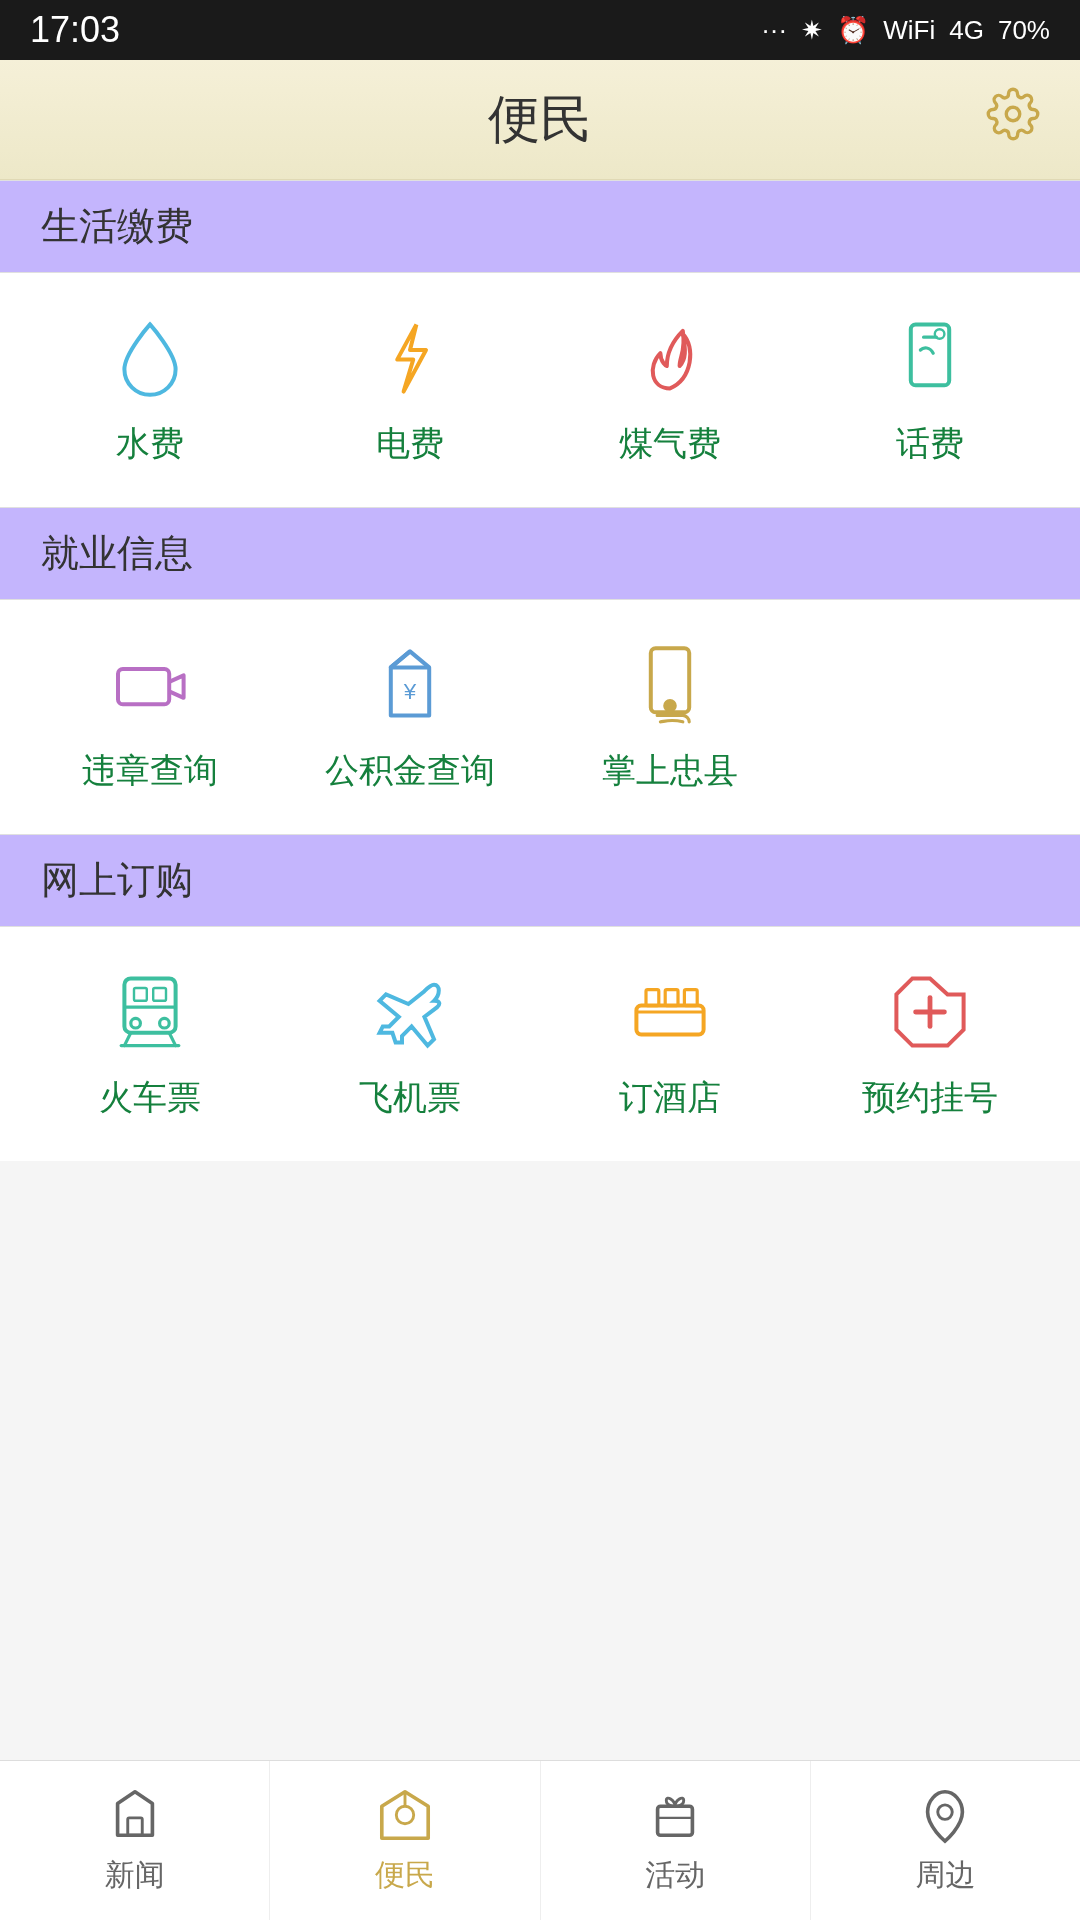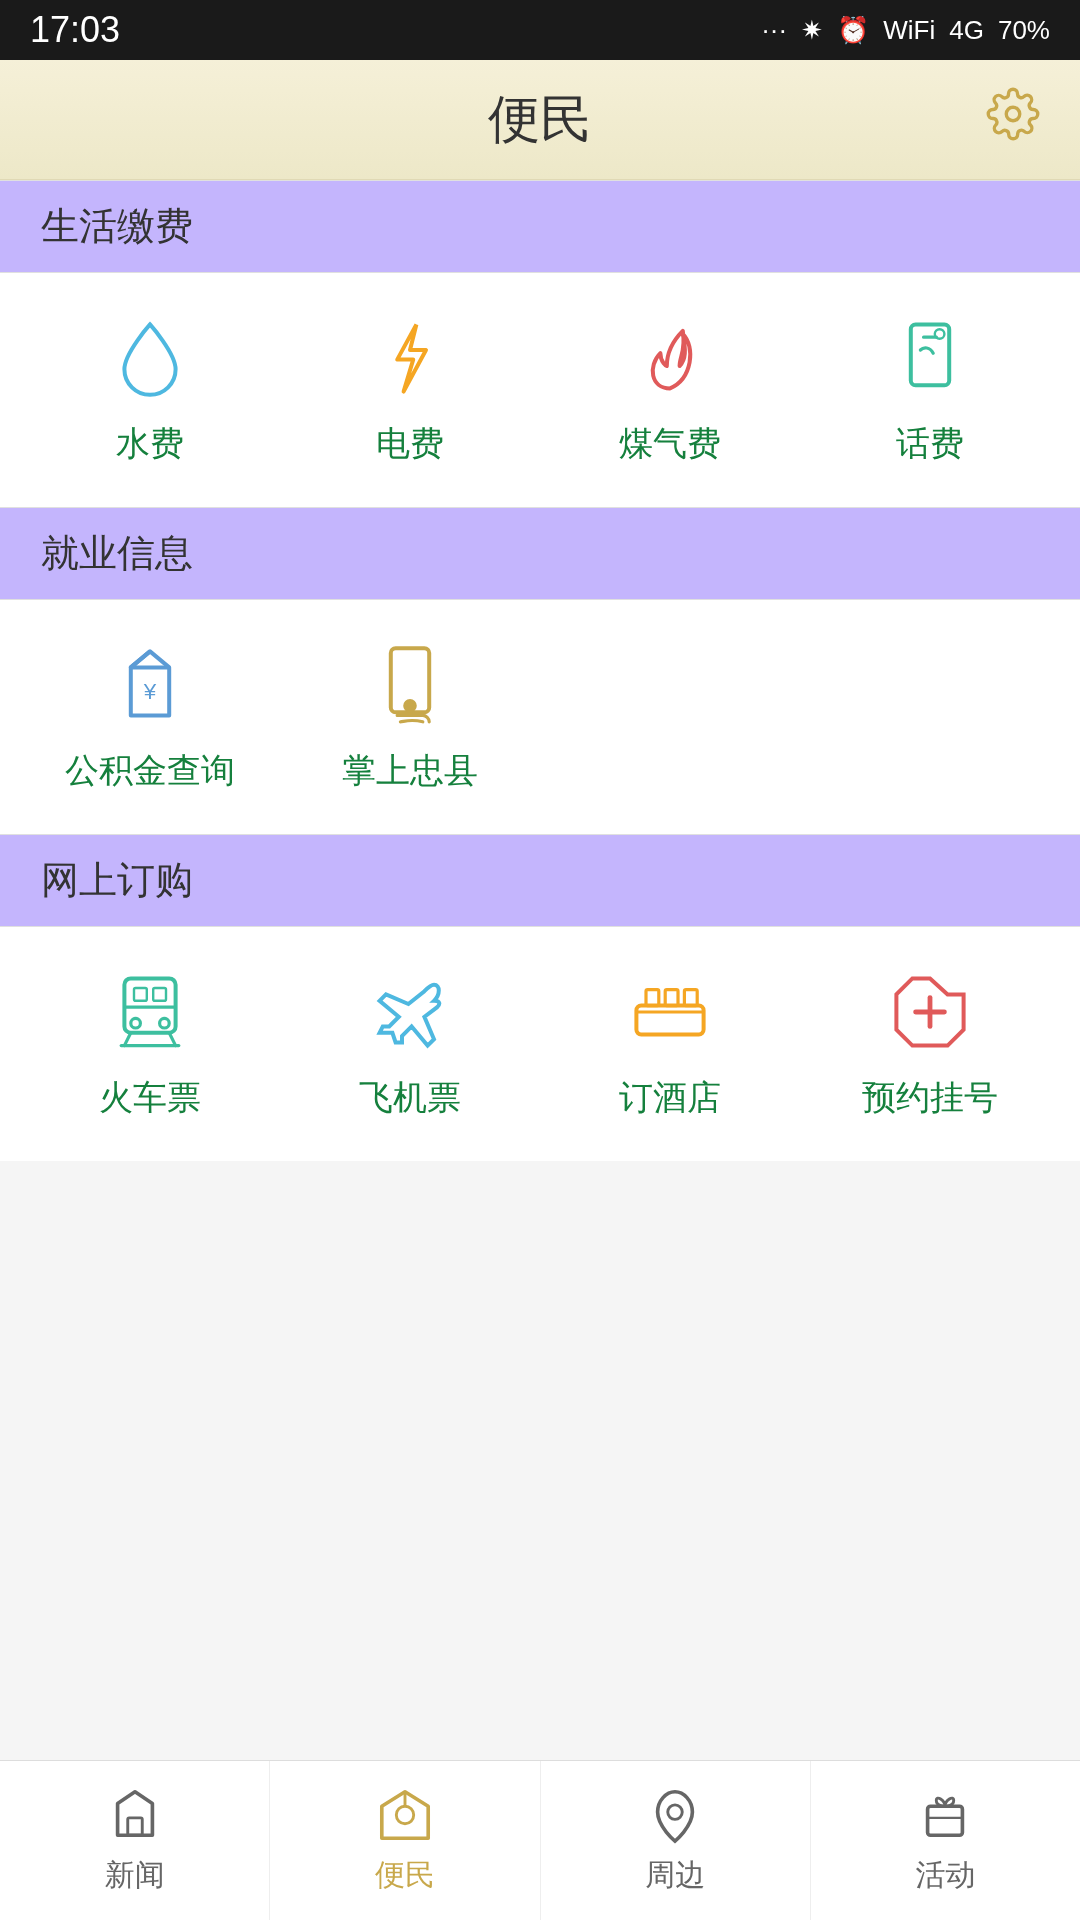--- a/index.html
+++ b/index.html
@@ -218,20 +218,29 @@
       </div>
 
     </div>
   </div>
 
   <div class="section-header">就业信息</div>
   <div class="grid-section">
     <div class="grid">
 
 
+      <div class="grid-item">
+        <div class="grid-icon">
+          <svg viewBox="0 0 50 40" fill="none" stroke="#b86fc4" stroke-width="2.5">
+            <rect x="5" y="10" width="32" height="22" rx="3" fill="none" stroke="#b86fc4" stroke-width="2.5"></rect>
+            <path d="M37 18 L46 14 L46 28 L37 24" fill="none" stroke="#b86fc4" stroke-width="2.5" stroke-linejoin="round"></path>
+          </svg>
+        </div>
+        <span class="grid-label">违章查询</span>
+      </div>
 
       <div class="grid-item">
         <div class="grid-icon">
           <svg viewBox="0 0 44 50" fill="none" stroke="#5b9bd5" stroke-width="2.5">
             <path d="M22 4 L34 14 L34 44 L10 44 L10 14 Z" fill="none" stroke="#5b9bd5" stroke-width="2.5" stroke-linejoin="round"></path>
             <path d="M22 4 L10 14 L34 14" fill="none" stroke="#5b9bd5" stroke-width="2.5" stroke-linejoin="round"></path>
             <text x="22" y="34" text-anchor="middle" font-size="14" fill="#5b9bd5" stroke="none">¥</text>
           </svg>
         </div>
         <span class="grid-label">公积金查询</span>
@@ -331,31 +340,31 @@
         <circle cx="20" cy="20" r="6" fill="none" stroke="#c8a84b" stroke-width="2"></circle>
         <line x1="20" y1="4" x2="20" y2="14" stroke="#c8a84b" stroke-width="2"></line>
       </svg>
     </div>
     <span class="nav-label" style="color:#c8a84b;">便民</span>
   </div>
 
   <div class="nav-item">
     <div class="nav-icon">
       <svg viewBox="0 0 40 40" fill="none" stroke="#666" stroke-width="2.5">
-        <path d="M20 4 C14 4 8 10 8 18 C8 28 20 38 20 38 C20 38 32 28 32 18 C32 10 26 4 20 4z" fill="none" stroke="#666" stroke-width="2.5"></path>
-        <circle cx="20" cy="18" r="5" fill="none" stroke="#666" stroke-width="2"></circle>
-      </svg>
-    </div>
-    <span class="nav-label">周边</span>
-  </div>
-
-  <div class="nav-item">
-    <div class="nav-icon">
-      <svg viewBox="0 0 40 40" fill="none" stroke="#666" stroke-width="2.5">
         <rect x="8" y="14" width="24" height="20" rx="2" fill="none" stroke="#666" stroke-width="2.5"></rect>
         <path d="M20 14 C20 10 14 6 14 10 C14 14 20 14 20 14 C20 14 26 14 26 10 C26 6 20 10 20 14z" fill="none" stroke="#666" stroke-width="2"></path>
         <line x1="8" y1="22" x2="32" y2="22" stroke="#666" stroke-width="1.5"></line>
       </svg>
     </div>
     <span class="nav-label">活动</span>
   </div>
 
+  <div class="nav-item">
+    <div class="nav-icon">
+      <svg viewBox="0 0 40 40" fill="none" stroke="#666" stroke-width="2.5">
+        <path d="M20 4 C14 4 8 10 8 18 C8 28 20 38 20 38 C20 38 32 28 32 18 C32 10 26 4 20 4z" fill="none" stroke="#666" stroke-width="2.5"></path>
+        <circle cx="20" cy="18" r="5" fill="none" stroke="#666" stroke-width="2"></circle>
+      </svg>
+    </div>
+    <span class="nav-label">周边</span>
+  </div>
+
 </div>
 
 </body></html>

